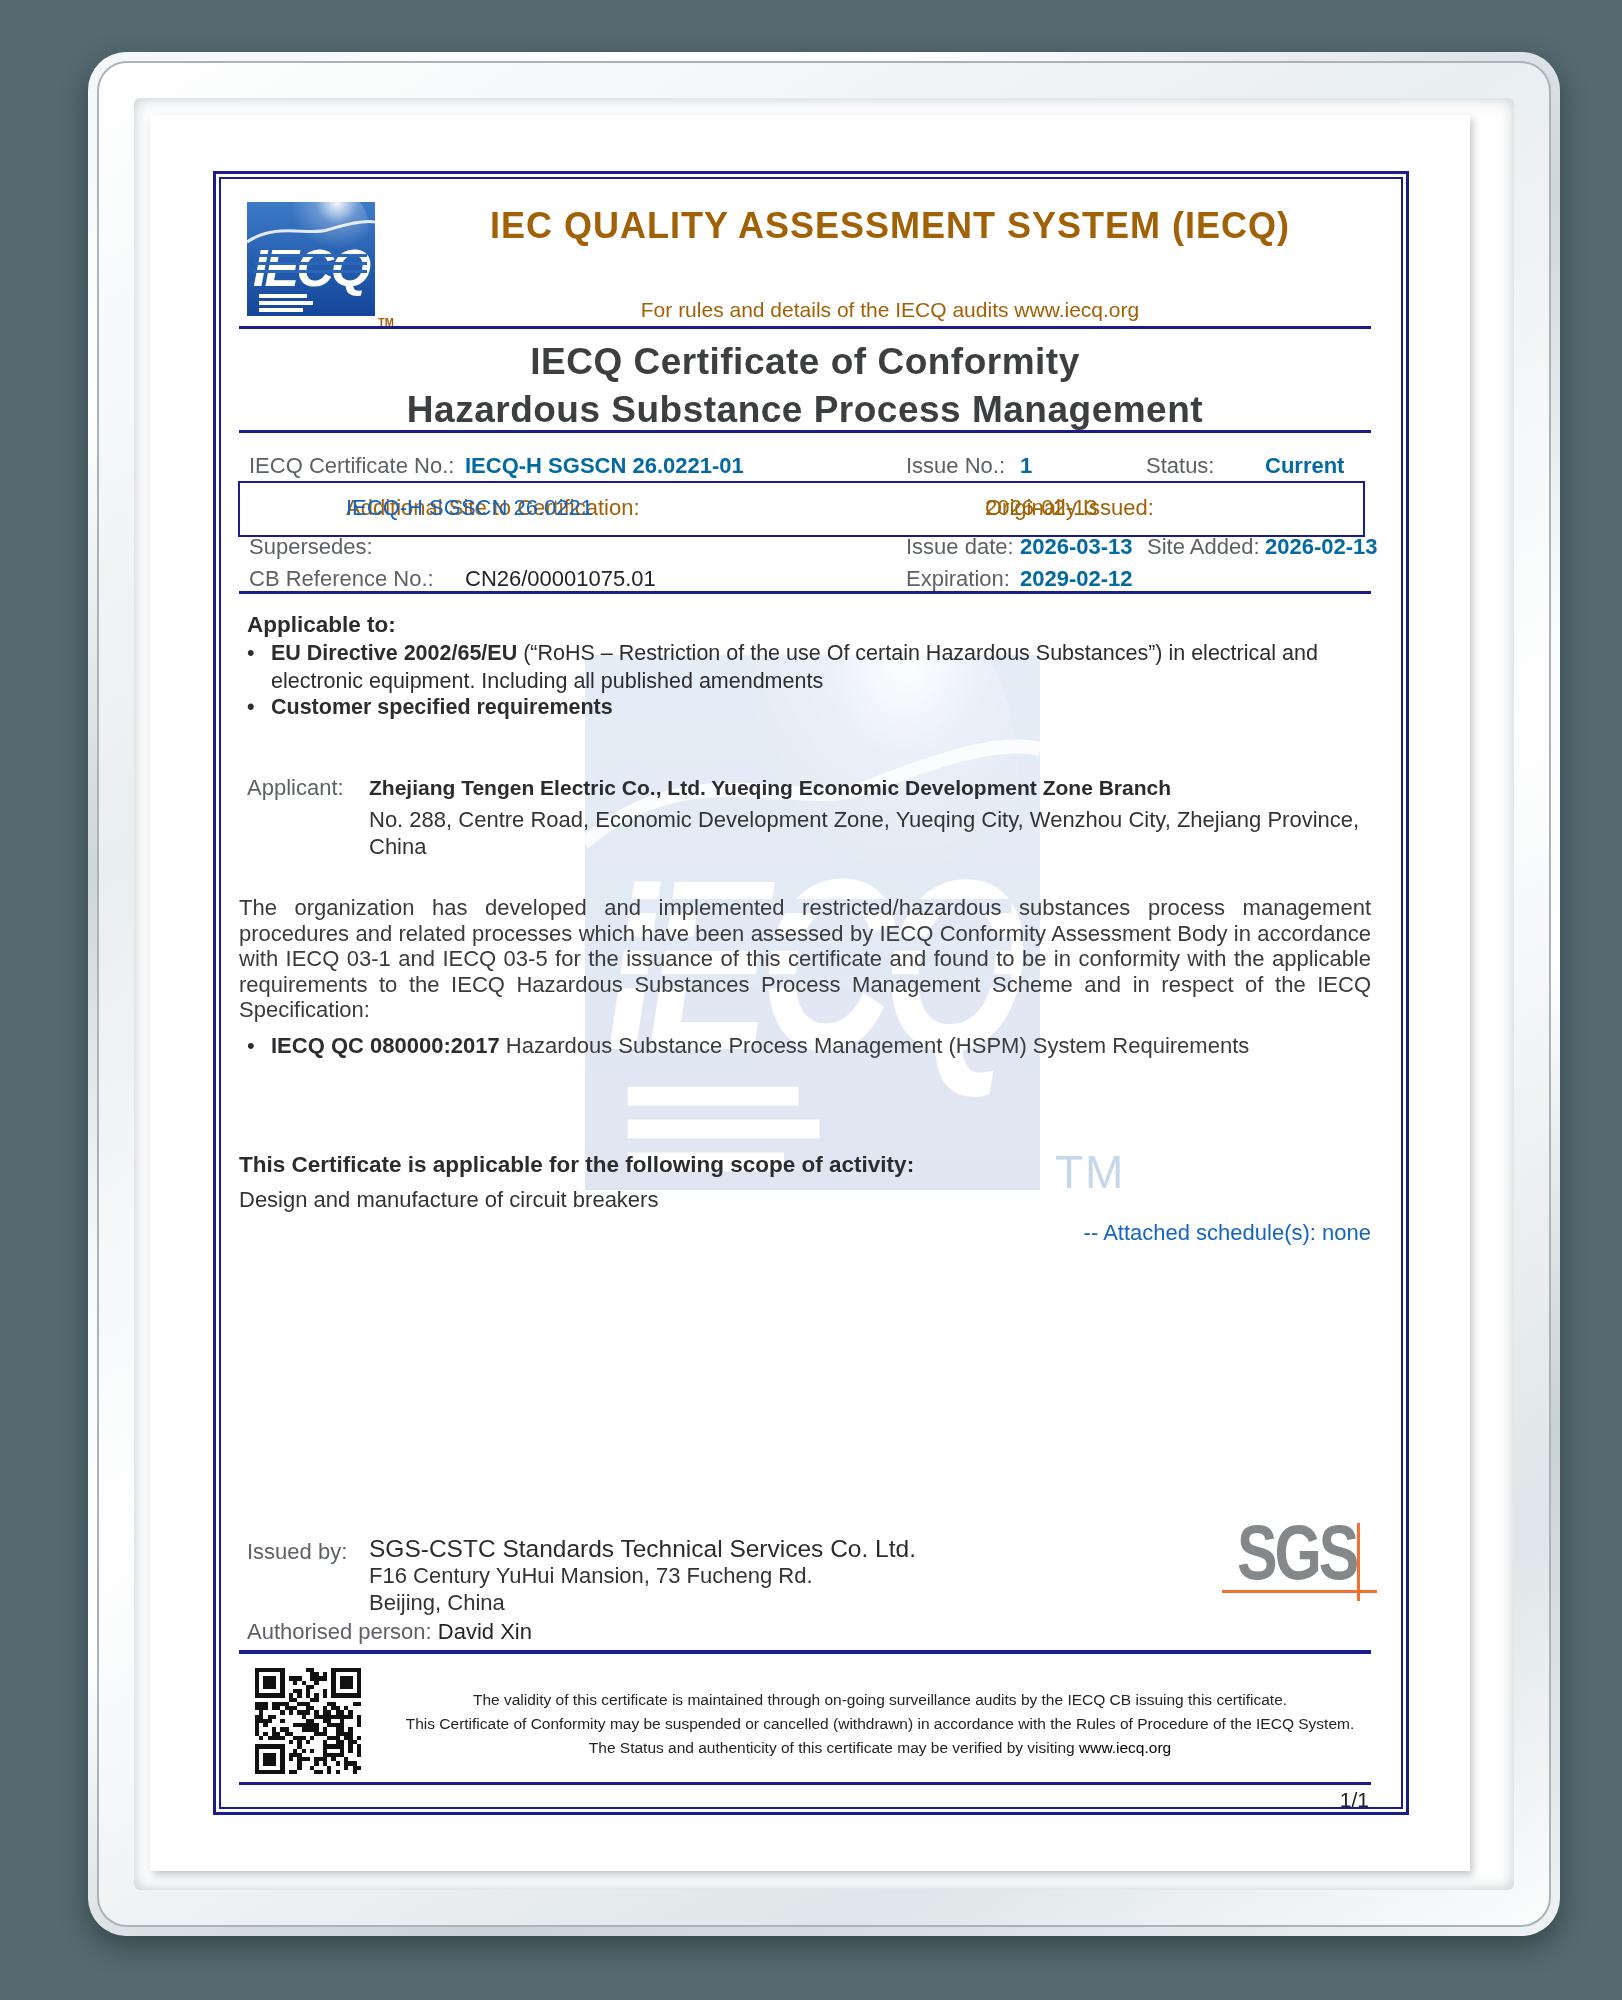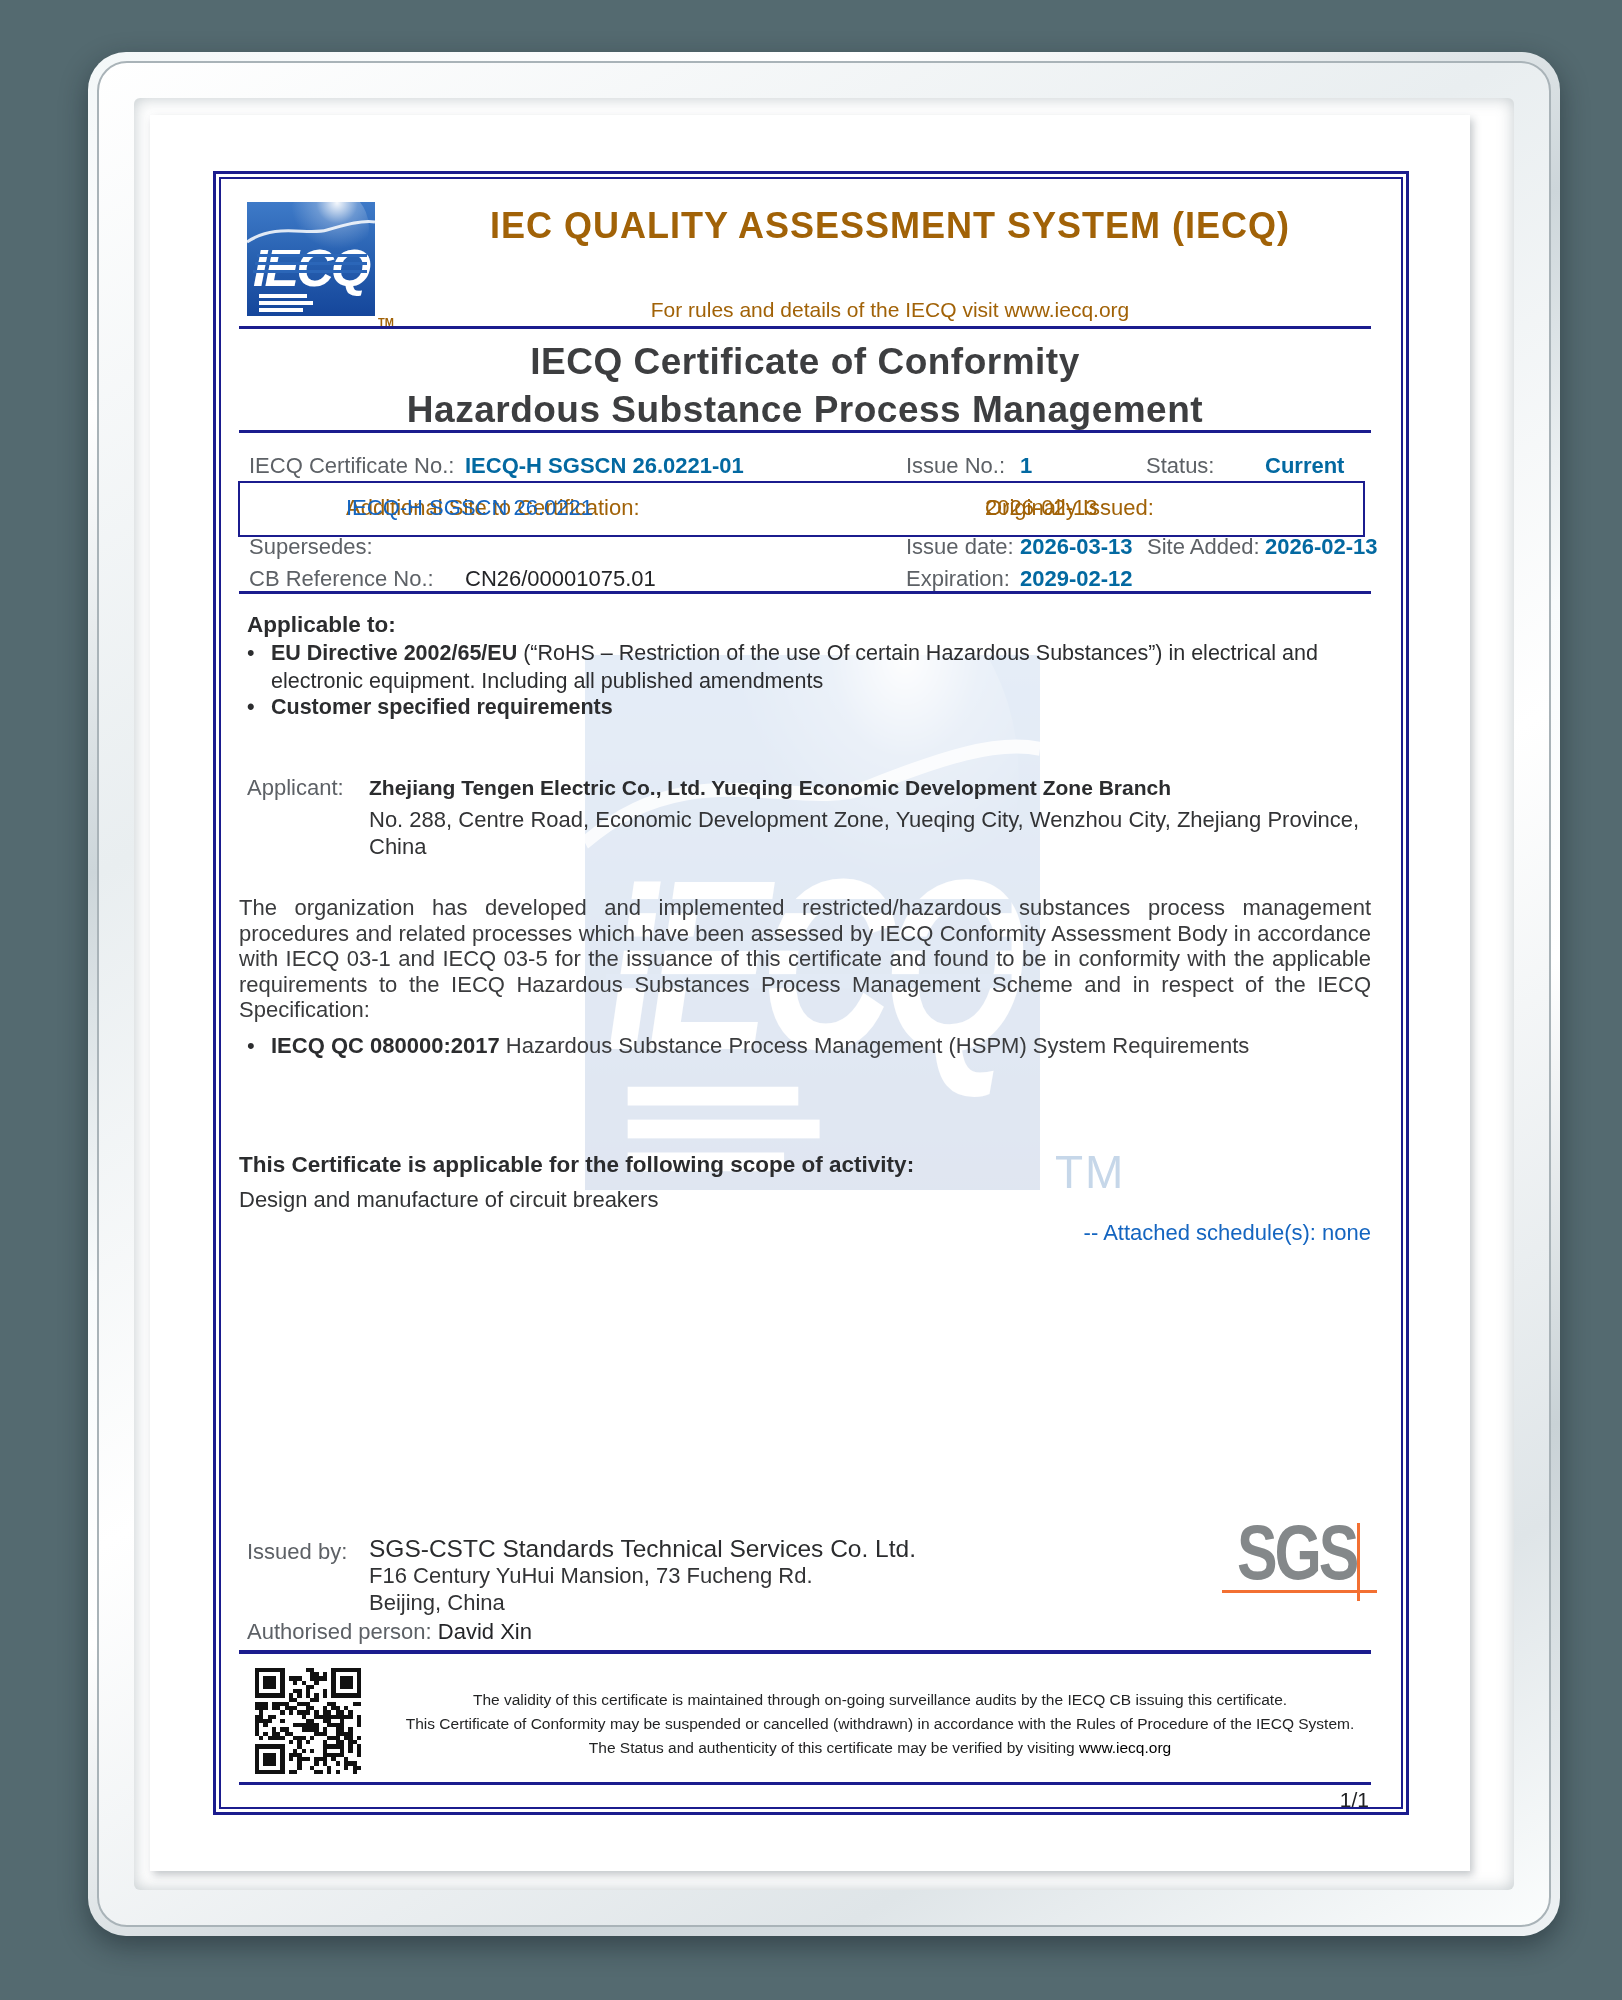--- a/index.html
+++ b/index.html
@@ -147,21 +147,21 @@
   <rect x="10" y="52" width="110" height="3" fill="#2b66b8"></rect>
   <rect x="8" y="60" width="112" height="3" fill="#2b66b8"></rect>
   <rect x="6" y="68" width="114" height="3" fill="#2b66b8"></rect>
   <rect x="12" y="92" width="48" height="4" fill="#ffffff"></rect>
   <rect x="12" y="99" width="54" height="4" fill="#ffffff"></rect>
   <rect x="12" y="106" width="44" height="4" fill="#ffffff"></rect>
       </svg>
     <div class="abs logo-tm navy">TM</div>
 
     <div class="abs h1 navy center" style="left:170px;right:0;top:26px">IEC QUALITY ASSESSMENT SYSTEM (IECQ)</div>
-    <div class="abs subtitle navy center" style="left:170px;right:0;top:119px">For rules and details of the IECQ visit www.iecq.org</div>
+    <div class="abs subtitle navy center" style="left:170px;right:0;top:119px">For rules and details of the IECQ audits www.iecq.org</div>
 
     <div class="hr" style="top:147px"></div>
 
     <div class="abs doc-title center" style="top:162px">IECQ Certificate of Conformity</div>
     <div class="abs doc-title center" style="top:210px">Hazardous Substance Process Management</div>
 
     <div class="hr" style="top:251px"></div>
 
     <div class="abs row" style="top:274px;left:0;right:0;height:30px">
       <span class="lbl" style="left:10px">IECQ Certificate No.:</span>

